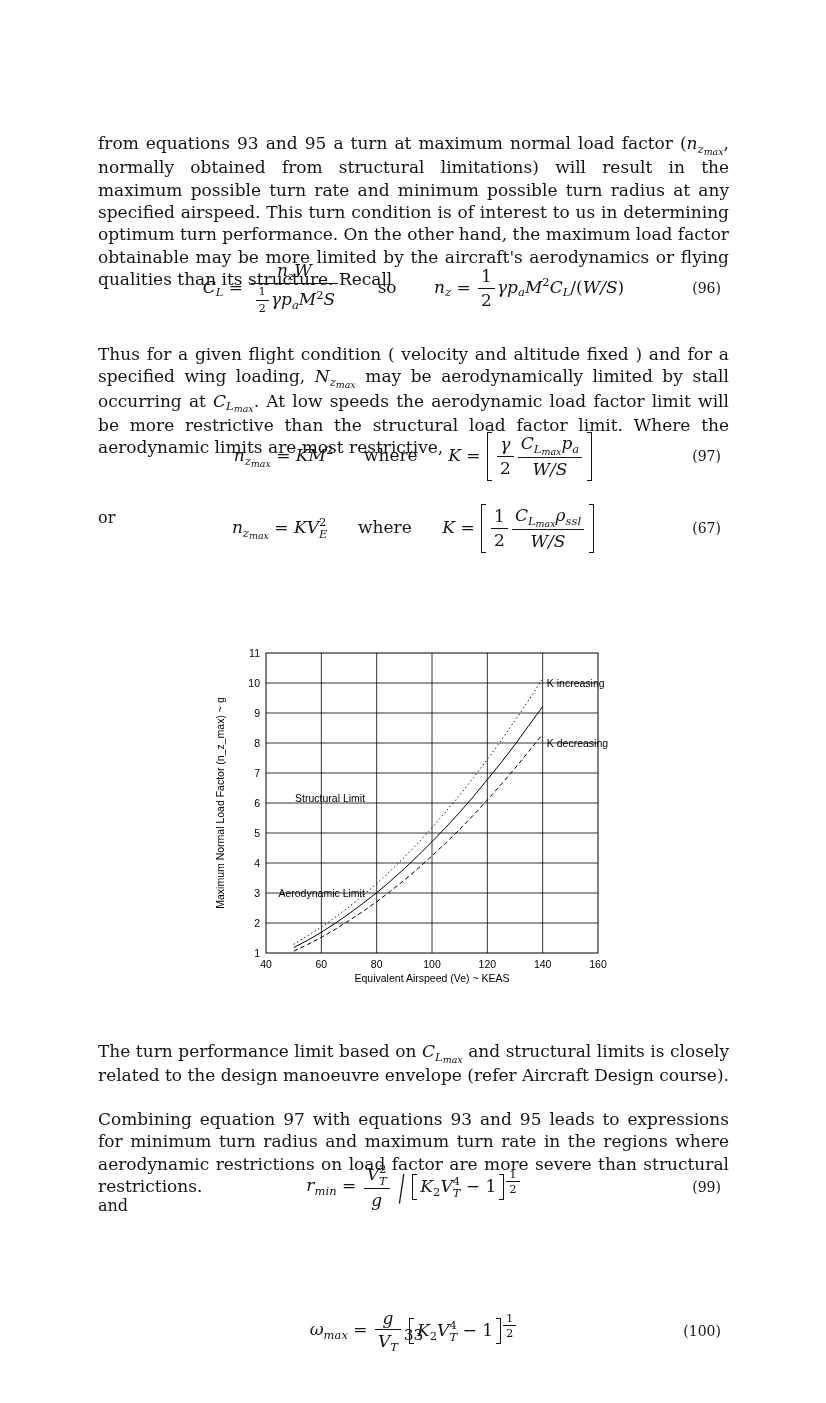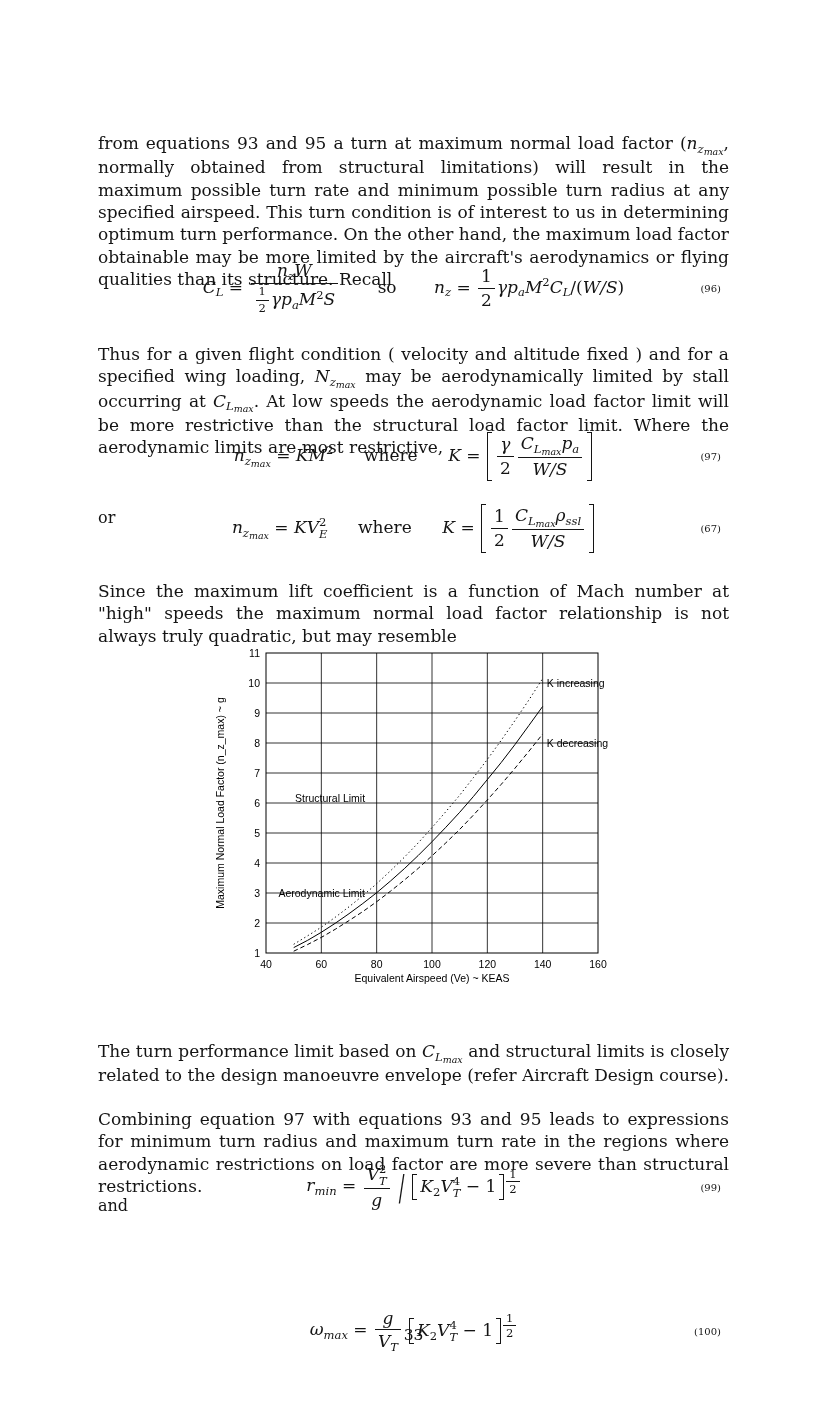--- a/index.html
+++ b/index.html
@@ -3,21 +3,21 @@
 <meta charset="utf-8">
 <style>
   html,body{margin:0;padding:0;background:#ffffff;}
   .page{position:relative;width:826px;height:1403px;background:#fff;
         font-family:"DejaVu Serif",serif;color:#141414;overflow:hidden;}
   .para{position:absolute;left:98px;width:631px;font-size:17px;line-height:22.4px;
         text-align:justify;}
   .connector{position:absolute;left:98px;font-size:16px;}
   .eqrow{position:absolute;left:98px;width:631px;}
   .eqline{display:block;text-align:center;font-size:17px;}
-  .eqnum{position:absolute;right:8px;top:50%;transform:translateY(-50%);font-size:10px;}
+  .eqnum{position:absolute;right:8px;top:50%;transform:translateY(-50%);font-size:14px;}
   .pagenum{position:absolute;left:98px;width:631px;text-align:center;font-size:15.5px;}
 
   
   .mv{font-style:italic;}
   .msub{font-size:.68em;vertical-align:-0.32em;line-height:1;}
   .msub .msub{font-size:.82em;vertical-align:-0.22em;}
   .msup{font-size:.68em;vertical-align:.55em;line-height:1;}
   .mss{display:inline-block;vertical-align:-0.45em;line-height:1.05;font-size:.68em;text-align:left;}
   .mss-t,.mss-b{display:block;}
   .mfrac{display:inline-flex;flex-direction:column;vertical-align:middle;text-align:center;
@@ -88,21 +88,20 @@
               <span class="mden"><span class="mt">2</span></span>
             </span><span class="mfrac">
               <span class="mnum"><span class="mv">C</span><span class="msub"><span class="mv">L</span><span class="msub"><span class="mv">max</span></span></span><span class="mv">ρ</span><span class="msub"><span class="mv">ssl</span></span></span>
               <span class="mden"><span class="mv">W/S</span></span>
             </span></span>
           <span class="mbr-r"></span>
         </span></span>
     <span class="eqnum">(67)</span>
   </div>
 
-  <p class="para" style="top:563px"><span class="mt">Since the maximum lift coefficient is a function of Mach number at "high" speeds the maximum normal load factor relationship is not always truly quadratic, but may resemble</span></p>
 
   <figure class="chart">
     <svg viewBox="0 0 400 345" width="400" height="345">
         <g class="grid">
           <line x1="106.33333333333334" y1="8" x2="106.33333333333334" y2="308"></line>
           <line x1="161.66666666666669" y1="8" x2="161.66666666666669" y2="308"></line>
           <line x1="217" y1="8" x2="217" y2="308"></line>
           <line x1="272.33333333333337" y1="8" x2="272.33333333333337" y2="308"></line>
           <line x1="327.6666666666667" y1="8" x2="327.6666666666667" y2="308"></line>
           <line x1="51" y1="278" x2="383" y2="278"></line>

